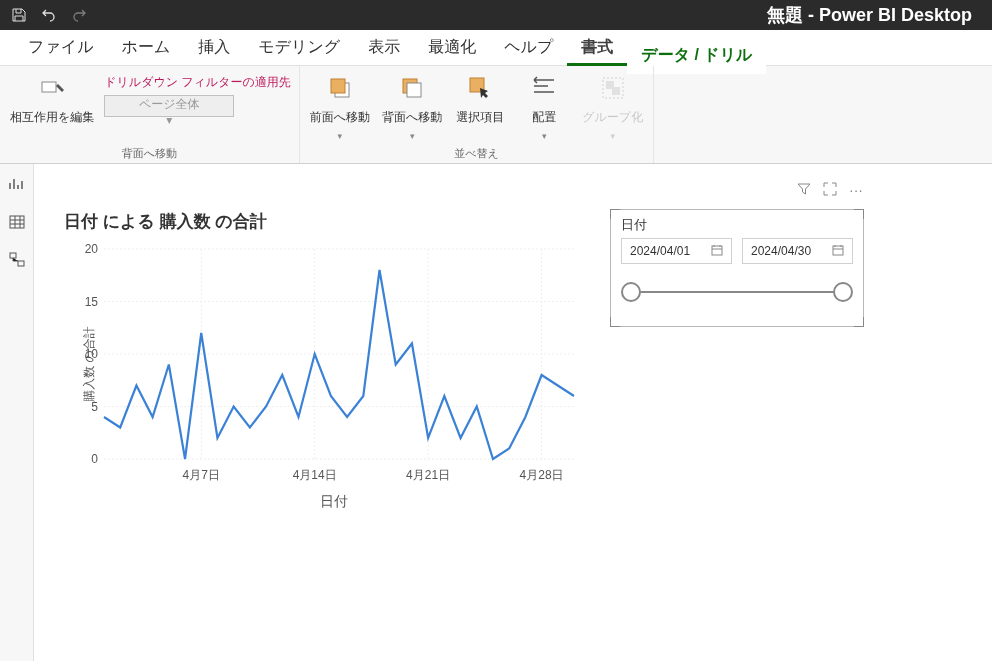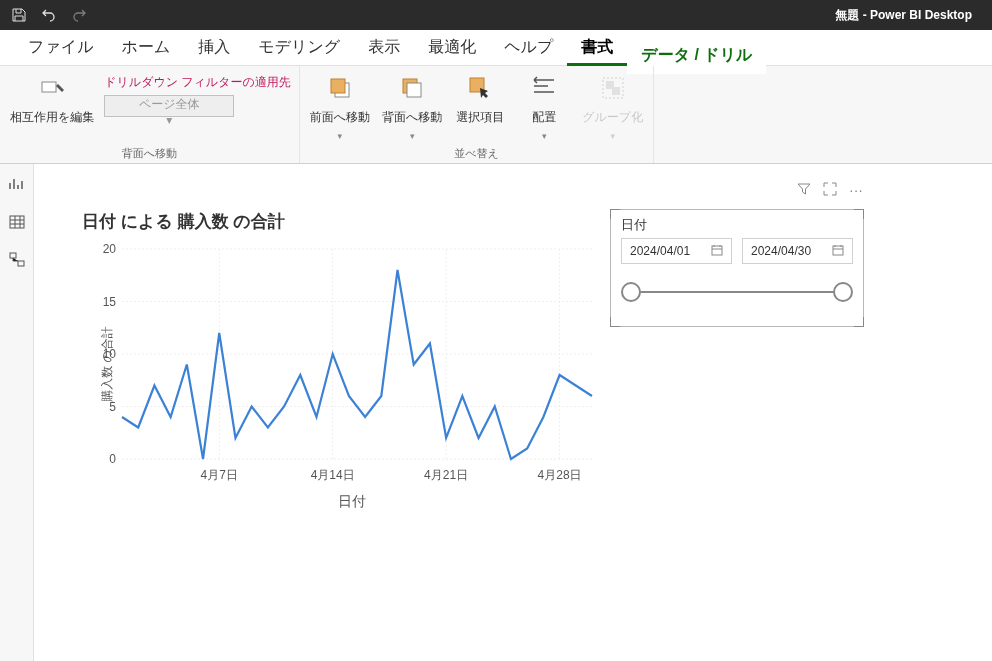--- a/index.html
+++ b/index.html
@@ -2,26 +2,26 @@
 <html><head>
 <meta charset="utf-8">
 <style>
 * { box-sizing: border-box; margin: 0; padding: 0; font-family: "Segoe UI", "Yu Gothic UI", Meiryo, sans-serif; }
 body { width: 992px; height: 661px; background: #fff; overflow: hidden; }
 
 
 .titlebar { height: 30px; background: #2b2b2b; display: flex; align-items: center; color: #fff; font-size: 12px; position: relative; }
 .titlebar .qat { display: flex; gap: 12px; padding-left: 10px; }
 .titlebar .qat span { display: inline-flex; align-items: center; justify-content: center; width: 18px; color: #e0e0e0; }
-.titlebar .title { position: absolute; left: 50%; transform: translateX(-50%); color: #fff; font-size: 12px; font-weight: 600; white-space: nowrap; width: 100%; text-align: right; padding-right: 20px; left: 0; transform: none; }
+.titlebar .title { position: absolute; left: 50%; transform: translateX(-50%); color: #fff; font-size: 18px; font-weight: 600; white-space: nowrap; width: 100%; text-align: right; padding-right: 20px; left: 0; transform: none; }
 
 
 .menubar { height: 36px; background: #fff; border-bottom: 1px solid #e0e0e0; display: flex; align-items: center; padding-left: 14px; gap: 0; }
 .menubar .tab { padding: 0 14px; height: 36px; display: flex; align-items: center; font-size: 16px; color: #333; cursor: pointer; }
-.menubar .tab.active { color: #000000; border-bottom: 3px solid #0d6e0d; font-weight: 600; height: 36px; padding-top: 3px; }
+.menubar .tab.active { color: #404040; border-bottom: 3px solid #0d6e0d; font-weight: 600; height: 36px; padding-top: 3px; }
 .menubar .tab.ctx { background: #fff; color: #0d6e0d; font-weight: 600; margin-top: 16px; }
 
 
 .ribbon { height: 98px; background: #f7f7f7; border-bottom: 1px solid #d0d0d0; display: flex; }
 .ribbon-group { display: flex; flex-direction: column; padding: 4px 8px 2px; border-right: 1px solid #e5e5e5; }
 .ribbon-group .group-body { flex: 1; display: flex; align-items: flex-start; gap: 8px; }
 .ribbon-group .group-label { text-align: center; font-size: 11px; color: #666; padding-top: 2px; }
 .ribbon-btn { display: flex; flex-direction: column; align-items: center; justify-content: center; gap: 5px; min-width: 56px; padding: 2px; font-size: 12px; color: #333; cursor: pointer; }
 .ribbon-btn .ico { width: 32px; height: 32px; display: flex; align-items: center; justify-content: center; }
 .ribbon-btn.disabled { opacity: 0.5; color: #999; }
@@ -29,21 +29,21 @@
 .dropdown-input { width: 130px; height: 22px; border: 1px solid #c0c0c0; background: #eee; color: #999; font-size: 12px; padding: 0 6px; display: flex; align-items: center; justify-content: space-between; flex-direction: column; }
 
 
 .view-col { position: absolute; top: 164px; left: 0; width: 34px; height: calc(100% - 164px); background: #f7f7f7; border-right: 1px solid #e0e0e0; display: flex; flex-direction: column; align-items: center; padding-top: 10px; gap: 18px; }
 .view-col .vbtn { width: 20px; height: 20px; display: flex; align-items: center; justify-content: center; color: #555; cursor: pointer; }
 
 
 .canvas { position: absolute; top: 164px; left: 34px; right: 0; bottom: 0; background: #fff; }
 
 
-.chart-visual { position: absolute; left: 48px; top: 46px; width: 540px; }
+.chart-visual { position: absolute; left: 30px; top: 46px; width: 540px; }
 .chart-title { font-size: 17px; color: #333; font-weight: 600; margin-bottom: 6px; }
 .chart-plot { position: relative; width: 520px; height: 250px; }
 .chart-plot svg { width: 100%; height: 100%; }
 .y-label { position: absolute; left: -12px; top: 50%; transform: translateY(-50%) rotate(-90deg); transform-origin: center; font-size: 12px; color: #555; }
 .x-label { text-align: center; font-size: 14px; color: #555; margin-top: 4px; }
 
 
 .slicer { position: absolute; left: 576px; top: 45px; width: 254px; height: 118px; border: 1px solid #b8b8b8; background: #fff; }
 .slicer .handles span { position: absolute; width: 10px; height: 10px; border: 1px solid #888; background: #fff; }
 .slicer .handles .tl { top: -1px; left: -1px; border-right: 0; border-bottom: 0; }

